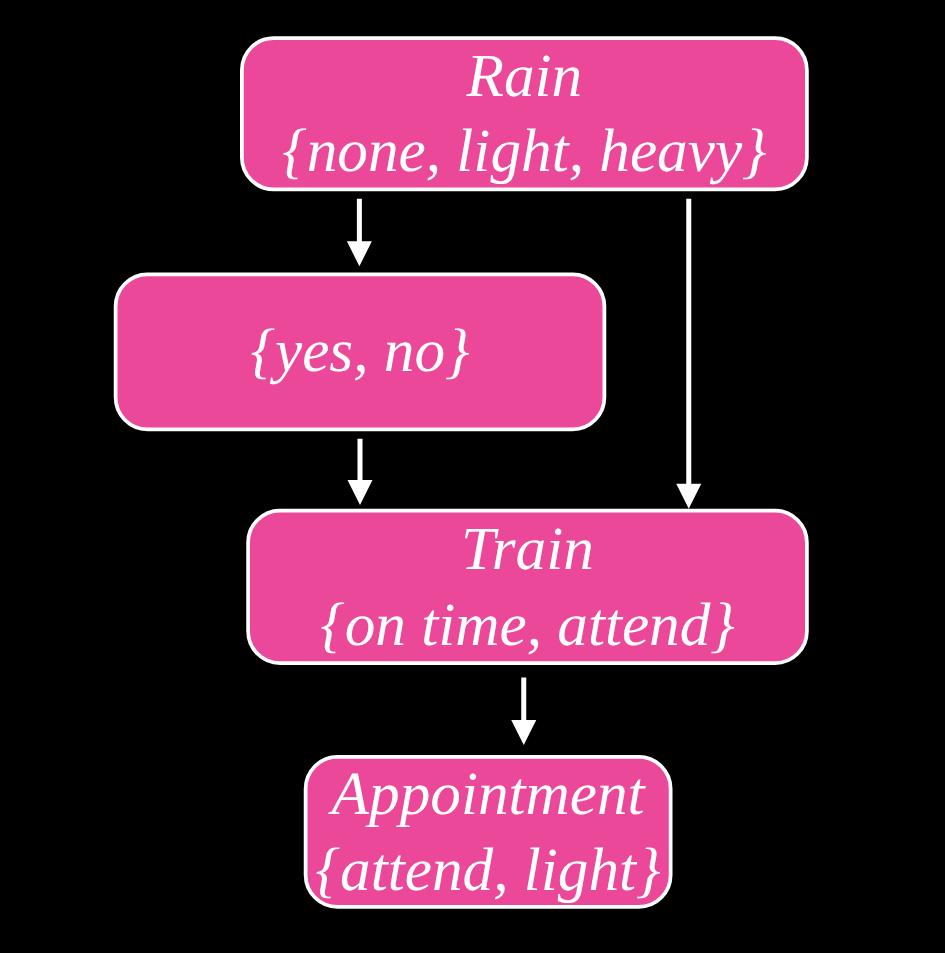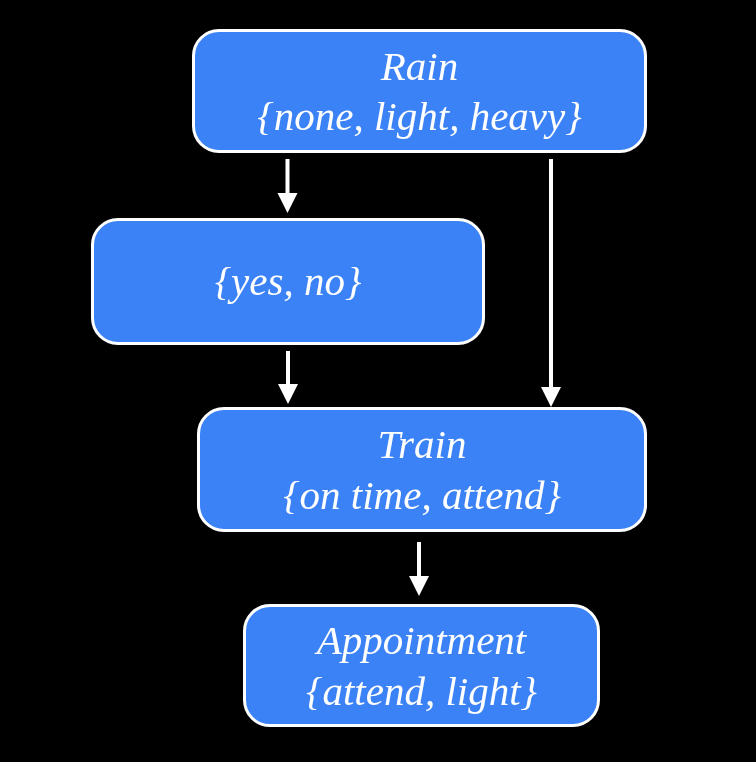--- a/index.html
+++ b/index.html
@@ -29,36 +29,36 @@
   }
   .edge-head {
     fill: #ffffff;
     stroke: none;
   }
   .node {
     position: absolute;
     box-sizing: border-box;
     border: 3.5px solid #ffffff;
     border-radius: 27px;
-    background: #3b82f6;
+    background: #ec4899;
     color: #ffffff;
     font-style: italic;
-    font-size: 41px;
+    font-size: 49px;
     line-height: 1.23;
     display: flex;
     flex-direction: column;
     align-items: center;
     justify-content: center;
     text-align: center;
     white-space: nowrap;
   }
   .node-rain        { left: 192px; top: 29px;  width: 455px; height: 124px; }
   .node-maintenance { left: 91px;  top: 218px; width: 394px; height: 127px; }
   .node-train       { left: 197px; top: 407px; width: 450px; height: 125px; }
-  .node-appointment { left: 243px; top: 604px; width: 357px; height: 123px; }
+  .node-appointment { left: 243px; top: 604px; width: 295px; height: 123px; }
 </style>
 </head>
 <body>
 
 <div class="canvas">
 
   <svg class="edges-layer" width="756" height="762" viewBox="0 0 756 762" xmlns="http://www.w3.org/2000/svg">
     <g>
       <line class="edge-line" x1="287.5" y1="159" x2="287.5" y2="194"></line>
       <polygon class="edge-head" points="287.5,213 277.5,193 297.5,193"></polygon>

